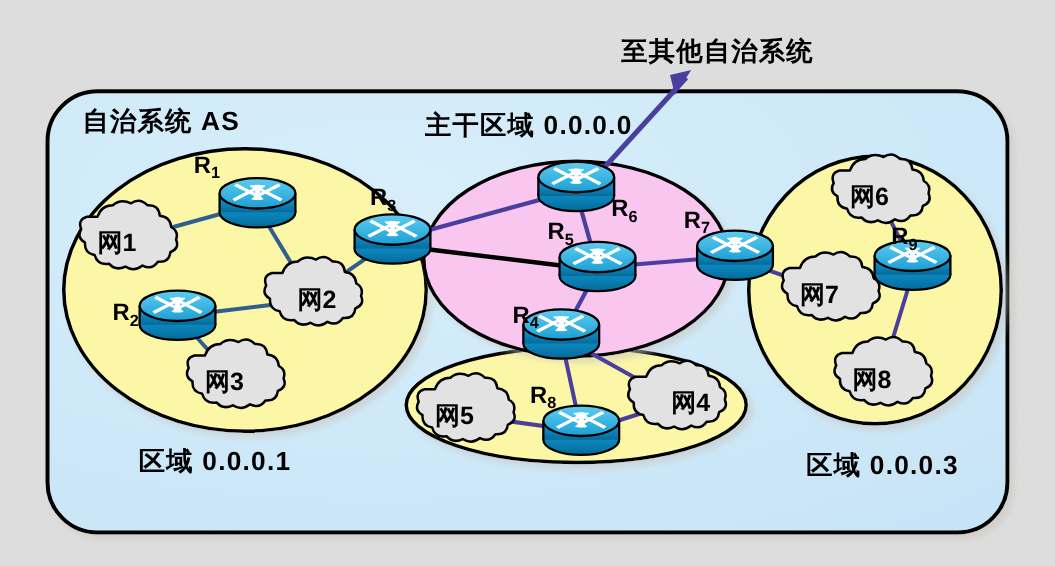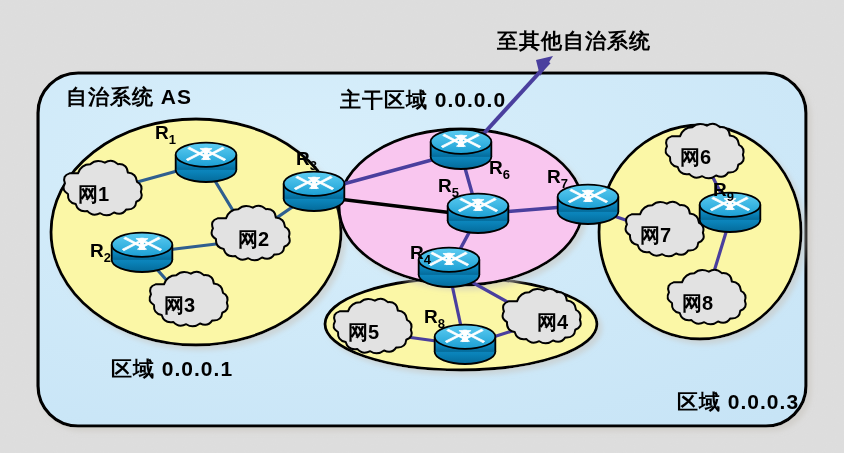--- a/index.html
+++ b/index.html
@@ -134,21 +134,21 @@
       <use href="#router-sym" x="550" y="180" width="76" height="47"></use>
       <use href="#router-sym" x="427" y="320" width="76" height="47"></use>
       <use href="#router-sym" x="692" y="188" width="76" height="47"></use>
     </g>
   </svg>
 
   <div class="lbl callout" style="left:497px;top:27px;">至其他自治系统</div>
   <div class="lbl as-label" style="left:66px;top:83px;">自治系统 AS</div>
   <div class="lbl area-label" style="left:340px;top:86px;">主干区域 0.0.0.0</div>
   <div class="lbl area-label" style="left:111px;top:355px;">区域 0.0.0.1</div>
-  <div class="lbl area-label" style="left:677px;top:358px;margin-top:30px;">区域 0.0.0.3</div>
+  <div class="lbl area-label" style="left:645px;top:358px;">区域 0.0.0.3</div>
 
   <div class="lbl rtr-label" style="left:155px;top:122px;">R<sub>1</sub></div>
   <div class="lbl rtr-label" style="left:90px;top:240px;">R<sub>2</sub></div>
   <div class="lbl rtr-label" style="left:296px;top:148px;">R<sub>3</sub></div>
   <div class="lbl rtr-label" style="left:410px;top:242px;">R<sub>4</sub></div>
   <div class="lbl rtr-label" style="left:438px;top:175px;">R<sub>5</sub></div>
   <div class="lbl rtr-label" style="left:489px;top:136px;margin-top:21px;">R<sub>6</sub></div>
   <div class="lbl rtr-label" style="left:547px;top:166px;">R<sub>7</sub></div>
   <div class="lbl rtr-label" style="left:424px;top:306px;">R<sub>8</sub></div>
   <div class="lbl rtr-label" style="left:713px;top:179px;">R<sub>9</sub></div>

